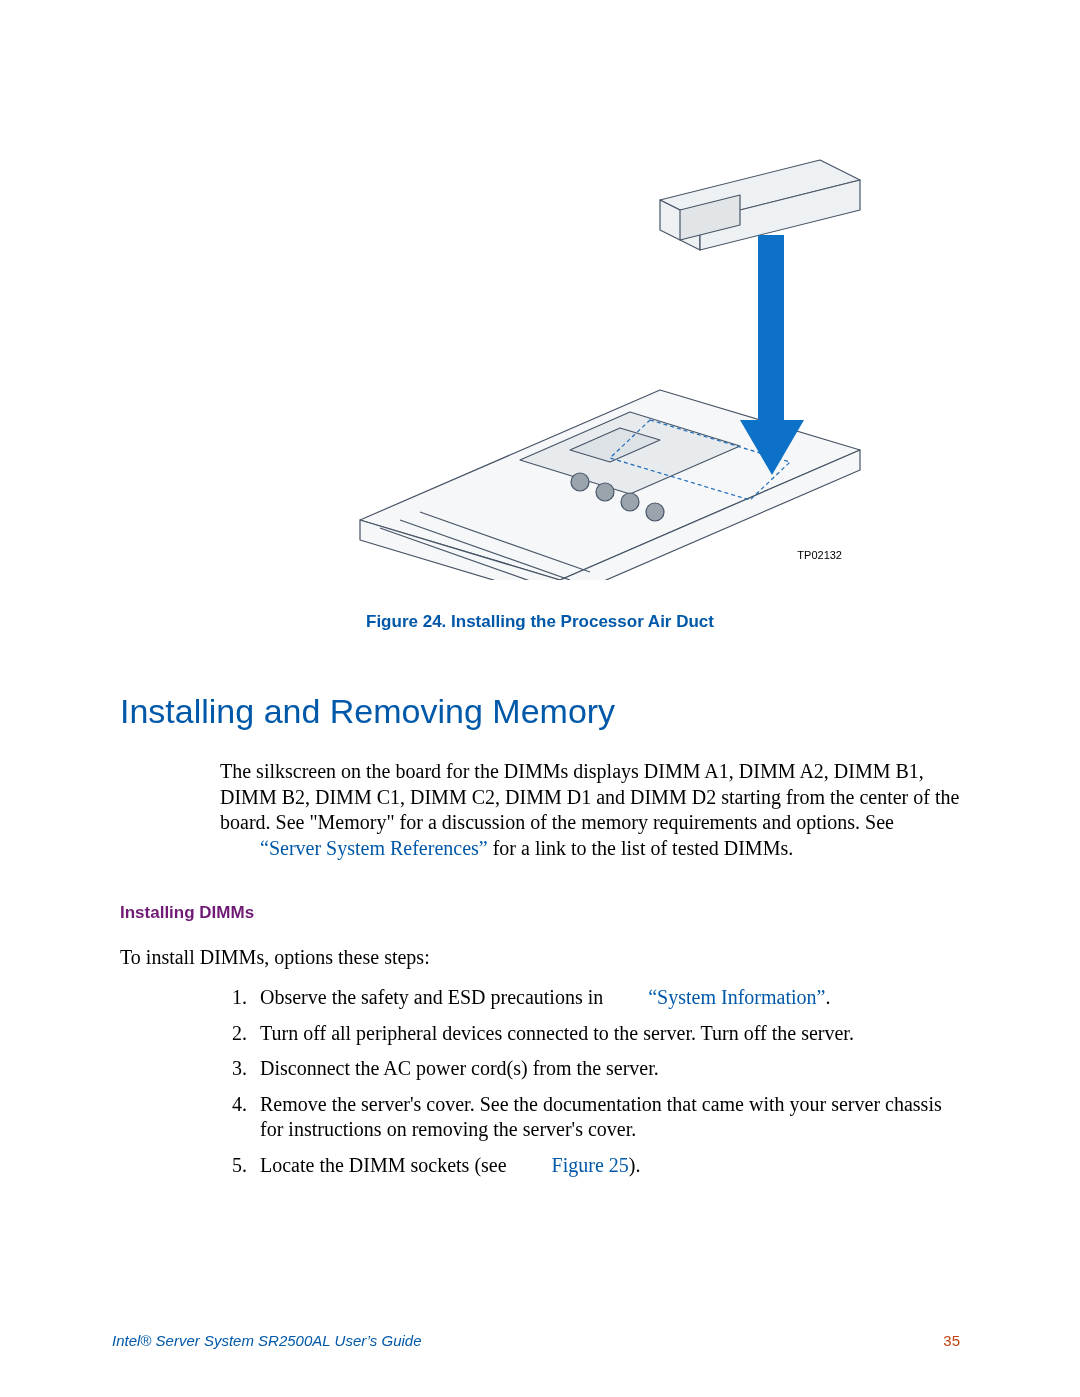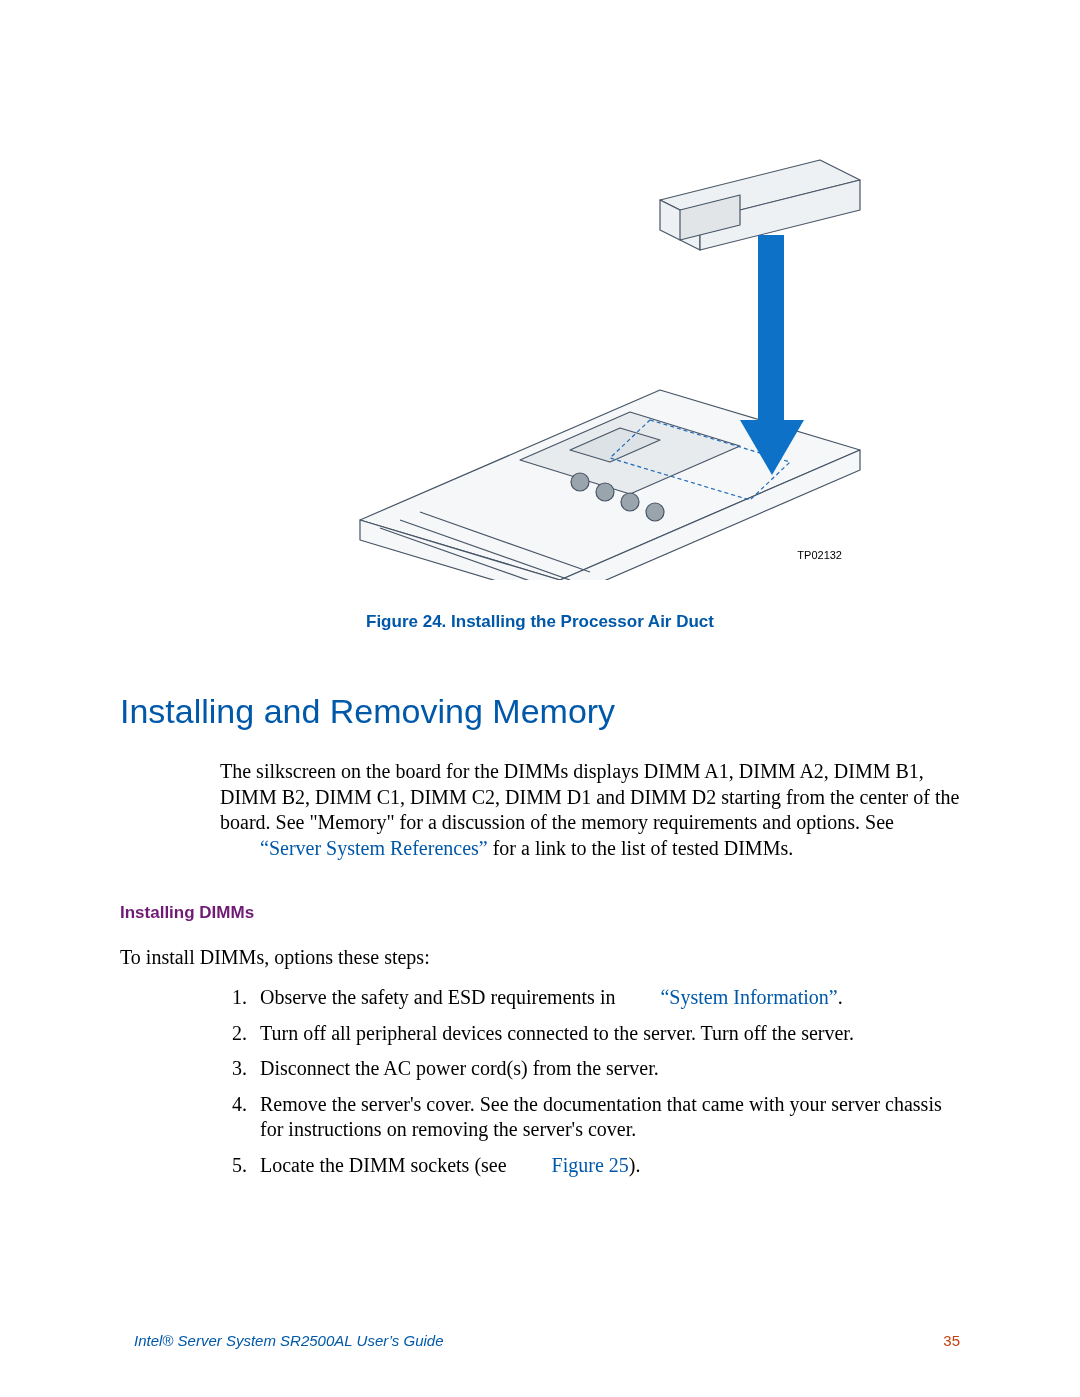--- a/index.html
+++ b/index.html
@@ -78,21 +78,21 @@
     padding-left: 0;
     font-size: 20px;
     line-height: 1.28;
   }
   ol.steps li {
     margin-bottom: 10px;
     padding-left: 8px;
   }
   .footer {
     position: absolute;
-    left: 134px;
+    left: 112px;
     right: 120px;
     bottom: 48px;
     display: flex;
     justify-content: space-between;
     align-items: baseline;
   }
   .footer-title {
     font-family: Arial, Helvetica, sans-serif;
     font-style: italic;
     font-size: 15px;
@@ -158,21 +158,21 @@
   <p class="body-text intro-para">
     <span>The silkscreen on the board for the DIMMs displays DIMM A1, DIMM A2, DIMM B1, DIMM B2, DIMM C1, DIMM C2, DIMM D1 and DIMM D2 starting from the center of the board. See "Memory" for a discussion of the memory requirements and options. See </span><span class="link">“Server System References”</span><span> for a link to the list of tested DIMMs.</span>
   </p>
 
   <h2 class="h2">Installing DIMMs</h2>
 
   <p class="body-text steps-intro">To install DIMMs, options these steps:</p>
 
   <ol class="steps">
     <li>
-      <span>Observe the safety and ESD requirements in </span><span class="link">“System Information”</span><span>.</span>
+      <span>Observe the safety and ESD precautions in </span><span class="link">“System Information”</span><span>.</span>
     </li>
     <li>Turn off all peripheral devices connected to the server. Turn off the server.</li>
     <li>Disconnect the AC power cord(s) from the server.</li>
     <li>Remove the server's cover. See the documentation that came with your server chassis for instructions on removing the server's cover.</li>
     <li>
       <span>Locate the DIMM sockets (see </span><span class="link">Figure 25</span><span>).</span>
     </li>
   </ol>
 
 </div>

